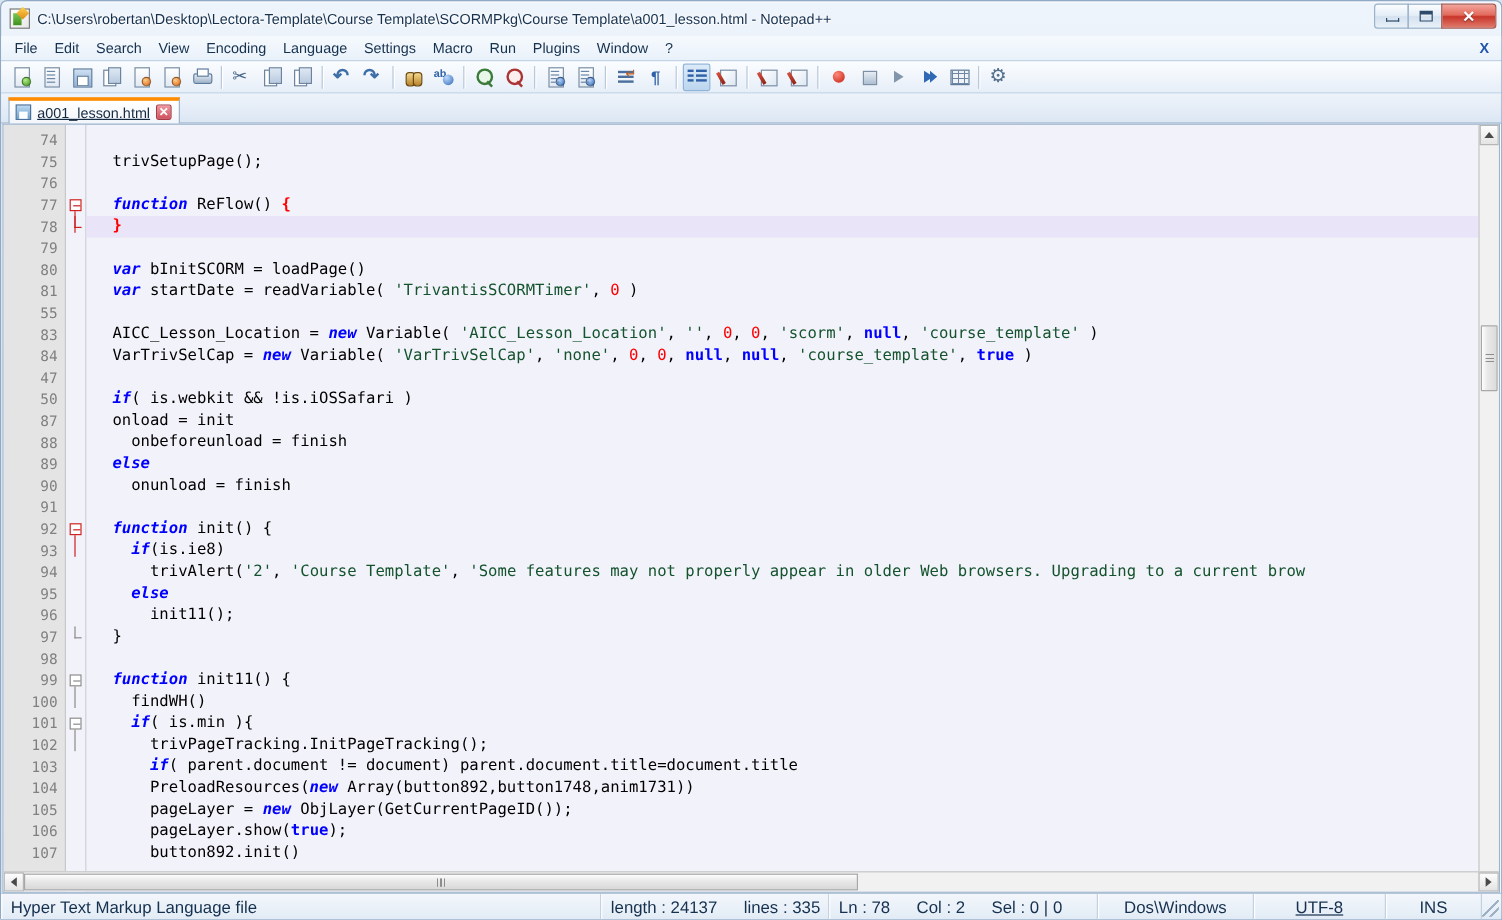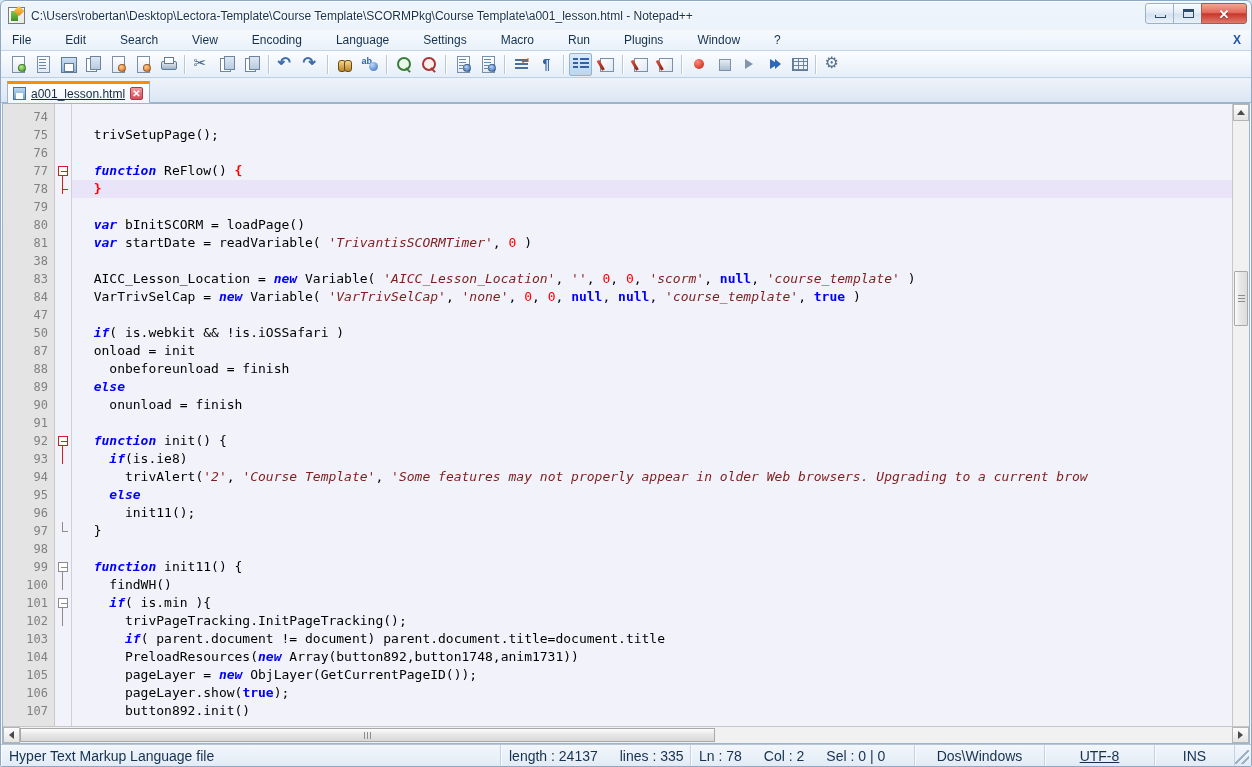--- a/index.html
+++ b/index.html
@@ -88,21 +88,20 @@
   }
 
   
   .menubar {
     height: 21px; flex: 0 0 21px;
     display: flex; align-items: center;
     background: linear-gradient(180deg,#f6fafe,#e9f1fa);
     border-bottom: 1px solid #c3d4e6;
     padding: 0 4px;
     position: relative;
-    gap: 20px;
   }
   .menu-item {
     font-size: 12px; color: #15314e;
     padding: 2px 7px;
     white-space: nowrap;
     cursor: default;
   }
   .menu-close-x {
     position: absolute; right: 10px;
     font-size: 12px; font-weight: bold; color: #2255aa;
@@ -416,21 +415,21 @@
     font-size: 13px;
     color: #000;
     padding-left: 6px;
   }
   .code-line.current {
     background: #e8e4f6;
     box-shadow: 0 0 0 9999px rgba(0,0,0,0) ;
   }
   .kw   { color: #0000ff; font-weight: bold; font-style: italic; }
   .kw2  { color: #0000ff; font-weight: bold; }
-  .str  { color: #7f1d1d; font-style: italic; }
+  .str  { color: #14532d; }
   .num  { color: #ff0000; }
   .brace{ color: #ff0000; font-weight: bold; }
   .plain{ color: #000; }
 
   
   .vscroll {
     flex: 0 0 17px;
     background: #f1f1f1;
     border-left: 1px solid #c6c6c6;
     display: flex; flex-direction: column;
@@ -681,21 +680,21 @@
 
       <div class="gutter" id="gutter">
           <div class="ln">74</div>
           <div class="ln">75</div>
           <div class="ln">76</div>
           <div class="ln">77</div>
           <div class="ln">78</div>
           <div class="ln">79</div>
           <div class="ln">80</div>
           <div class="ln">81</div>
-          <div class="ln">38</div>
+          <div class="ln">55</div>
           <div class="ln">83</div>
           <div class="ln">84</div>
           <div class="ln">47</div>
           <div class="ln">50</div>
           <div class="ln">87</div>
           <div class="ln">88</div>
           <div class="ln">89</div>
           <div class="ln">90</div>
           <div class="ln">91</div>
           <div class="ln">92</div>

